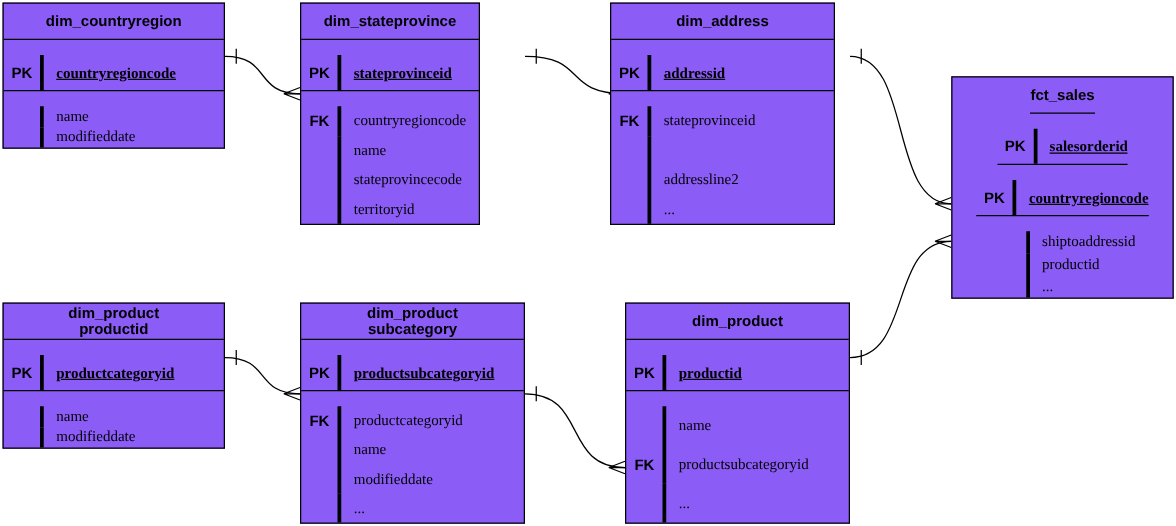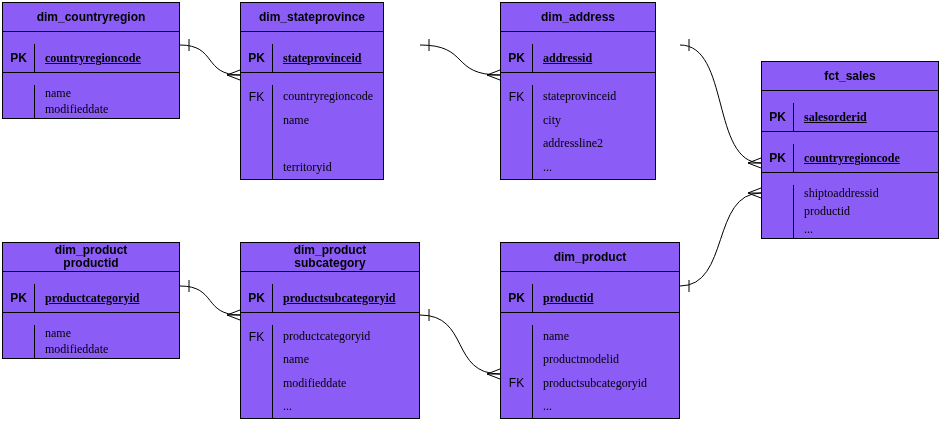--- a/index.html
+++ b/index.html
@@ -38,42 +38,42 @@
   .key-row {
     flex:0 0 auto;
     height:29px;
     box-sizing:border-box;
     border-bottom:1px solid #000000;
     display:flex;
   }
   .key-cell {
     flex:0 0 32px;
     box-sizing:border-box;
-    border-right:1px solid #000000;
+    border-right:3px solid #000000;
     display:flex;
     align-items:center;
     justify-content:center;
     font-size:12px;
     font-weight:700;
   }
   .field-cell {
     flex:1 1 auto;
     box-sizing:border-box;
     display:flex;
     align-items:center;
     padding-left:10px;
     font-size:12px;
     white-space:nowrap;
     overflow:hidden;
     font-family:Liberation Serif, serif;
   }
   .key-row .field-cell { font-weight:700; text-decoration:underline; }
   .entity-body { flex:1 1 auto; min-height:0; display:flex; flex-direction:column; }
   .body-row { flex:1 1 0; display:flex; }
-  .body-row .key-cell { font-weight:400; }
+  .body-row .key-cell { font-weight:700; }
 </style>
 </head>
 <body>
 
 <div id="stage" style="width: 941px; height: 421px; background: rgb(255, 255, 255); color: rgb(0, 0, 0);">
     <svg width="941" height="421" class="edges">
       <g>
         <path d="M 180 45 C 217 45 203 75 240 75" fill="none" stroke="#000000" stroke-width="1"></path>
         <line x1="189" y1="39" x2="189" y2="51" stroke="#000000" stroke-width="1"></line>
         <path d="M 227 75 L 240 70 M 227 75 L 240 75 M 227 75 L 240 80" fill="none" stroke="#000000" stroke-width="1"></path>
@@ -135,55 +135,55 @@
         <div class="body-row">
           <div class="key-cell">FK</div>
           <div class="field-cell">countryregioncode</div>
         </div>
         <div class="body-row">
           <div class="key-cell"></div>
           <div class="field-cell">name</div>
         </div>
         <div class="body-row">
           <div class="key-cell"></div>
+          <div class="field-cell">stateprovincecode</div>
         </div>
         <div class="body-row">
           <div class="key-cell"></div>
           <div class="field-cell">territoryid</div>
         </div>
       </div>
     </div>
-    <div class="entity" style="left: 500px; top: 2px; width: 156px; height: 178px;">
+    <div class="entity" style="left: 488px; top: 2px; width: 180px; height: 178px;">
       <div class="entity-header">
         <div class="title-line">dim_address</div>
       </div>
       <div class="key-row">
         <div class="key-cell">PK</div>
         <div class="field-cell">addressid</div>
       </div>
       <div class="entity-body">
         <div class="body-row">
           <div class="key-cell">FK</div>
           <div class="field-cell">stateprovinceid</div>
         </div>
         <div class="body-row">
           <div class="key-cell"></div>
-          <div class="field-cell">city</div>
         </div>
         <div class="body-row">
           <div class="key-cell"></div>
           <div class="field-cell">addressline2</div>
         </div>
         <div class="body-row">
           <div class="key-cell"></div>
           <div class="field-cell">...</div>
         </div>
       </div>
     </div>
-    <div class="entity" style="left: 761px; top: 61px; width: 178px; height: 178px;">
+    <div class="entity" style="left: 761px; top: 61px; width: 178px; height: 178px; align-items: center;">
       <div class="entity-header">
         <div class="title-line">fct_sales</div>
       </div>
       <div class="key-row">
         <div class="key-cell">PK</div>
         <div class="field-cell">salesorderid</div>
       </div>
       <div class="key-row">
         <div class="key-cell">PK</div>
         <div class="field-cell">countryregioncode</div>
@@ -256,24 +256,20 @@
         <div class="title-line">dim_product</div>
       </div>
       <div class="key-row">
         <div class="key-cell">PK</div>
         <div class="field-cell">productid</div>
       </div>
       <div class="entity-body">
         <div class="body-row">
           <div class="key-cell"></div>
           <div class="field-cell">name</div>
-        </div>
-        <div class="body-row">
-          <div class="key-cell"></div>
-          <div class="field-cell">productmodelid</div>
         </div>
         <div class="body-row">
           <div class="key-cell">FK</div>
           <div class="field-cell">productsubcategoryid</div>
         </div>
         <div class="body-row">
           <div class="key-cell"></div>
           <div class="field-cell">...</div>
         </div>
       </div>

